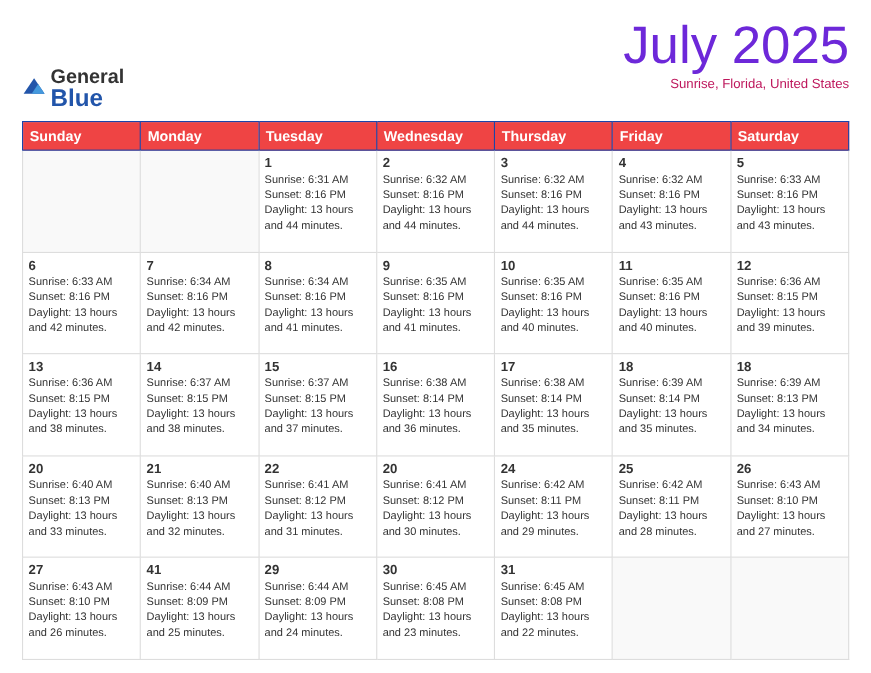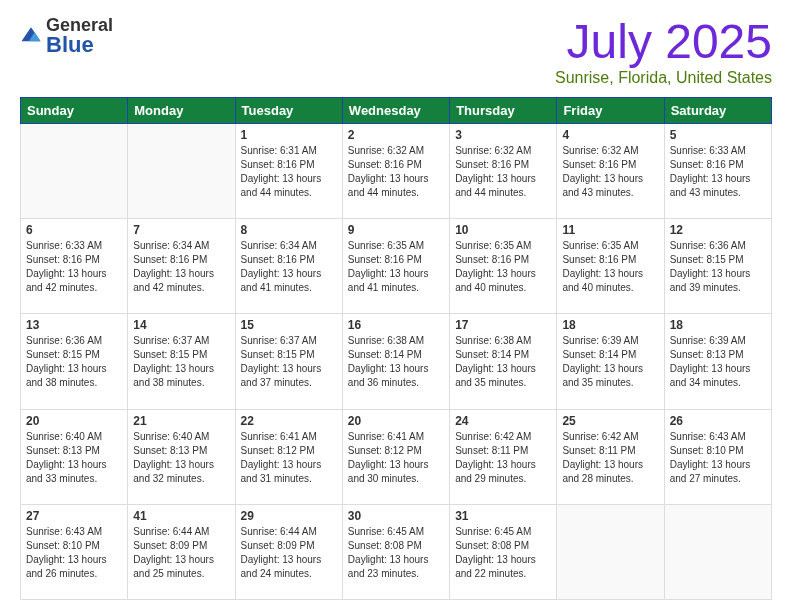--- a/index.html
+++ b/index.html
@@ -20,20 +20,21 @@
     .header {
       display: flex;
       justify-content: space-between;
       align-items: flex-start;
       margin-bottom: 10px;
     }
     .logo {
       display: flex;
       align-items: center;
       gap: 4px;
+      margin-top: 44px;
     }
     .logo-text {
       display: flex;
       flex-direction: column;
       line-height: 1;
     }
     .logo-general {
       font-size: 18px;
       font-weight: bold;
       color: #333;
@@ -50,32 +51,32 @@
     .title-section {
       text-align: right;
     }
     .month-year {
       font-size: 48px;
       font-weight: normal;
       color: #6d28d9;
       line-height: 1.1;
     }
     .location {
-      font-size: 16px;
-      color: #4d7c0f;
+      font-size: 12px;
+      color: #be185d;
     }
     .calendar {
       flex: 1;
       border: 1px solid #ccc;
       border-collapse: collapse;
       width: 100%;
       table-layout: fixed;
     }
     .calendar th {
-      background: #15803d;
+      background: #ef4444;
       color: #fff;
       text-align: left;
       padding: 5px 6px;
       font-size: 13px;
       font-weight: bold;
       border: 1px solid #1a44aa;
     }
     .calendar td {
       vertical-align: top;
       border: 1px solid #ddd;

